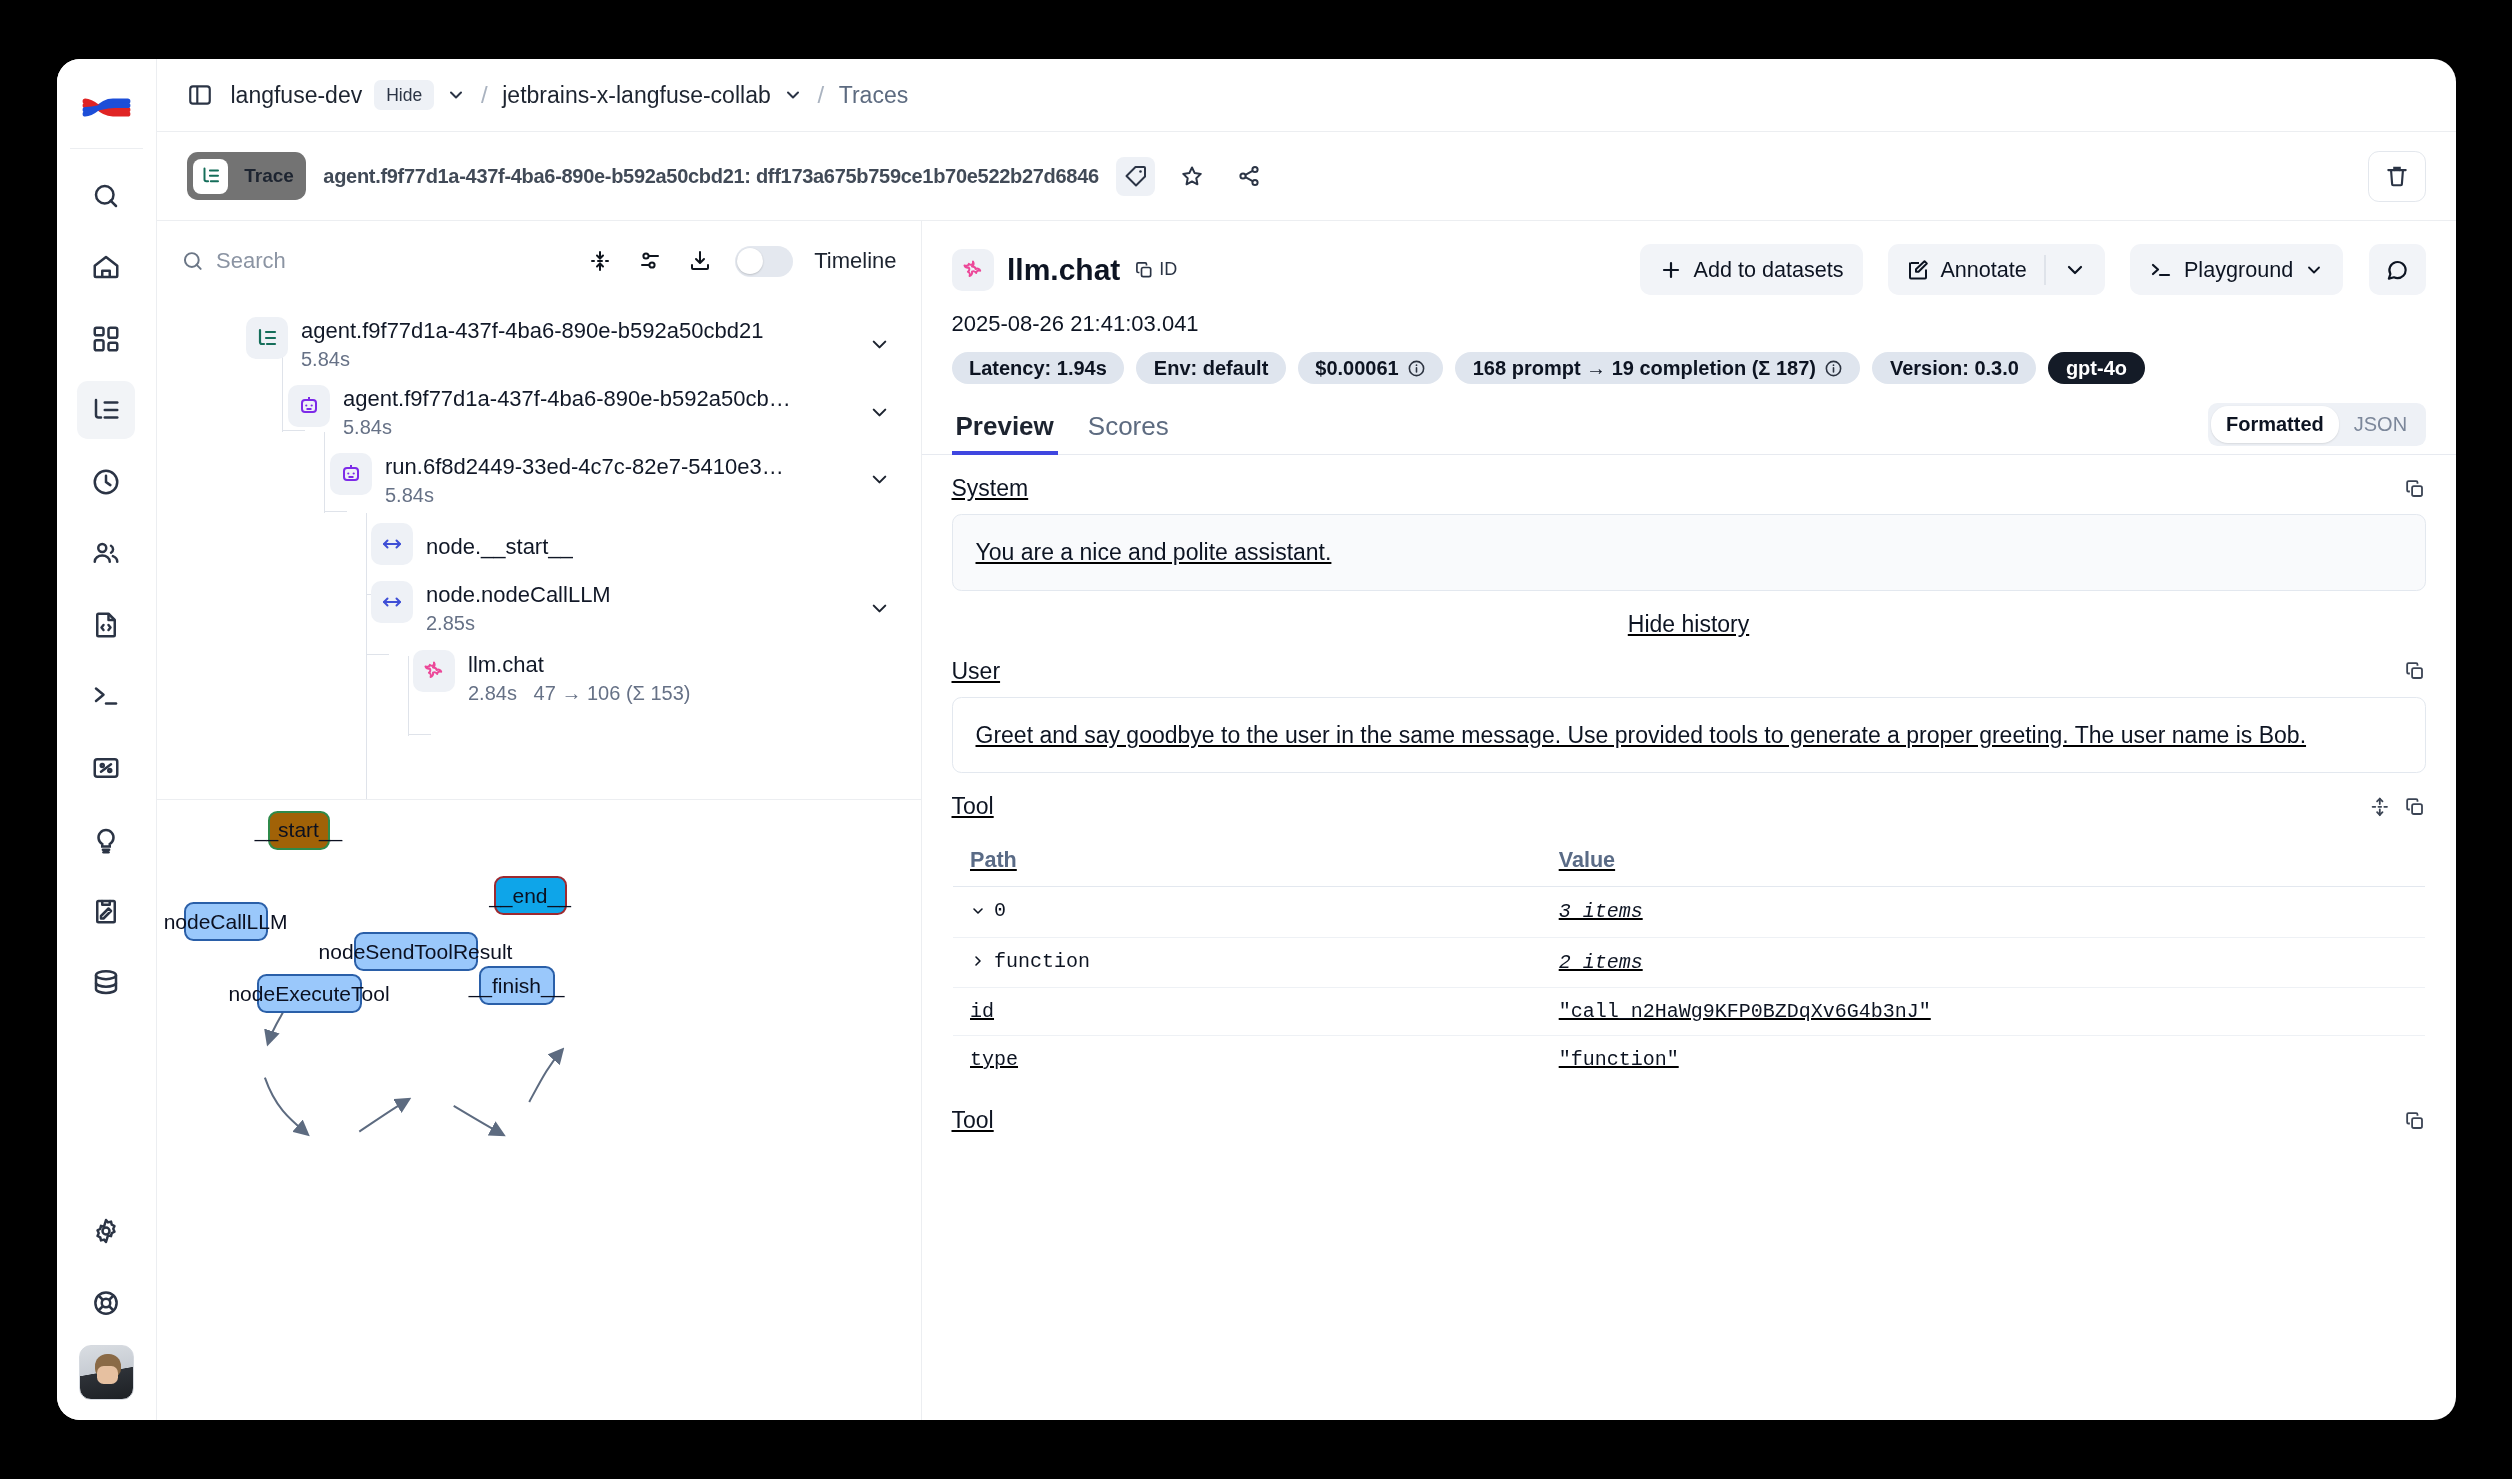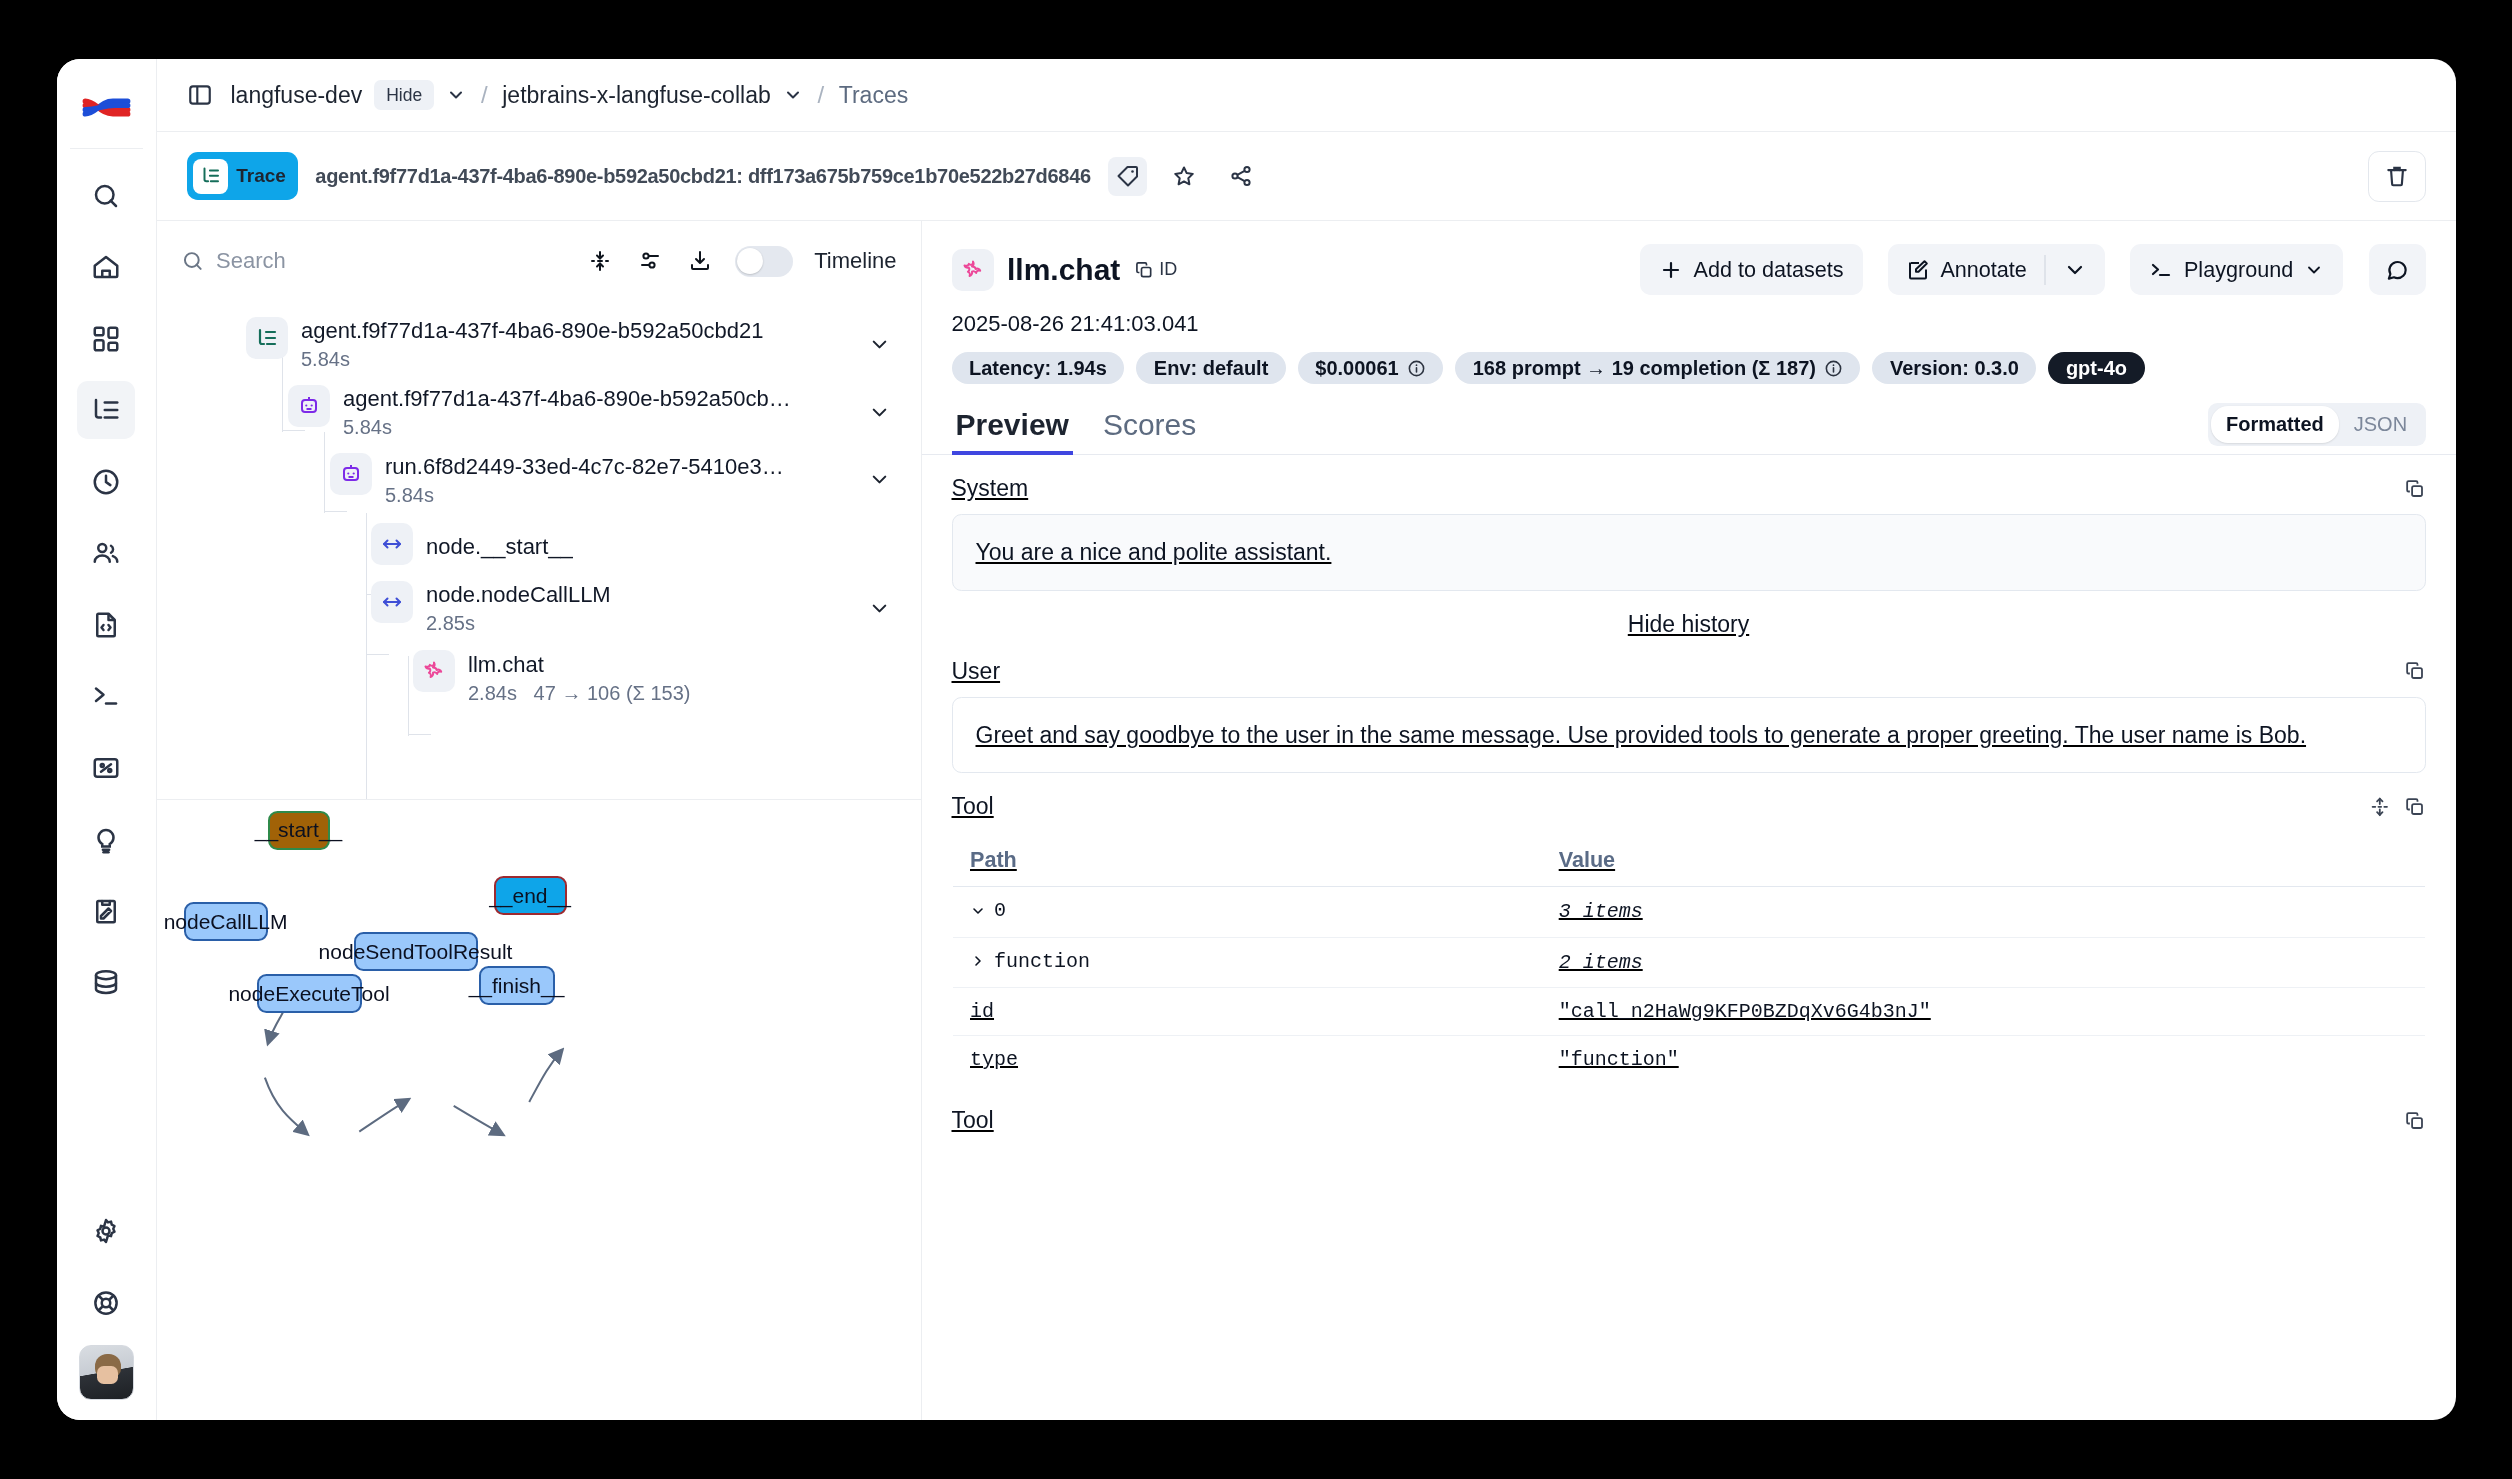--- a/index.html
+++ b/index.html
@@ -79,22 +79,22 @@
   .chev svg{width:20px;height:20px;}
   .slash { color:#aab3c0; font-size:24px; font-weight:300; padding: 0 2.7px; }
 
   
   .tracebar {
     height: 89px; flex: 0 0 89px;
     border-bottom: 1.3px solid #eceef1;
     display:flex; align-items:center; padding: 0 30px 0 30px; gap: 17.5px;
   }
   .trace-badge {
-    display:flex; align-items:center; gap:8px;
-    background:#0ea5e9; border-radius:10.8px; padding: 6.7px 12px 6.7px 6.7px;
+    display:flex; align-items:center; gap:16px;
+    background:#737373; border-radius:10.8px; padding: 6.7px 12px 6.7px 6.7px;
   }
   .trace-badge .ico {
     width:35px;height:35px;border-radius:8px;background:#fff;
     display:flex;align-items:center;justify-content:center;color:#156e5a;
   }
   .trace-badge .ico svg{width:21.6px;height:21.6px;}
   .trace-badge .lbl { font-size: 19px; font-weight:700; color:#1d2430;}
   .trace-title {
     font-size: 20px; font-weight: 700; color:#414a57; letter-spacing:-0.3px;
     white-space:nowrap; overflow:hidden; text-overflow:ellipsis;
@@ -218,21 +218,21 @@
     font-size: 20px; color:#0d1422; white-space:nowrap; font-weight:700;
   }
   .badge.dark { background:#141b27; color:#ffffff; }
   .badge svg{width:19px;height:19px;opacity:.85;}
 
   .tabs-row {
     display:flex; align-items:flex-end; margin-top: 19px;
     border-bottom: 1.3px solid #e7eaf0; padding: 0 30px;
   }
   .tab {
-    font-size: 30px; color:#5d6b80; padding: 0 4px 12px 4px; margin-right: 26px;
+    font-size: 26px; color:#5d6b80; padding: 0 4px 12px 4px; margin-right: 26px;
     position:relative; white-space:nowrap;
   }
   .tab.active { color:#1d2430; font-weight:700; }
   .tab.active::after {
     content:""; position:absolute; left:0; right:0; bottom:-1.3px; height:4px; background:#3f46e0;
   }
   .tabs-spacer{flex:1 1 auto;}
   .seg-toggle {
     display:flex; align-items:center; background:#eef1f6; border-radius:9.4px; padding:3.4px;
     margin-bottom: 8px;

